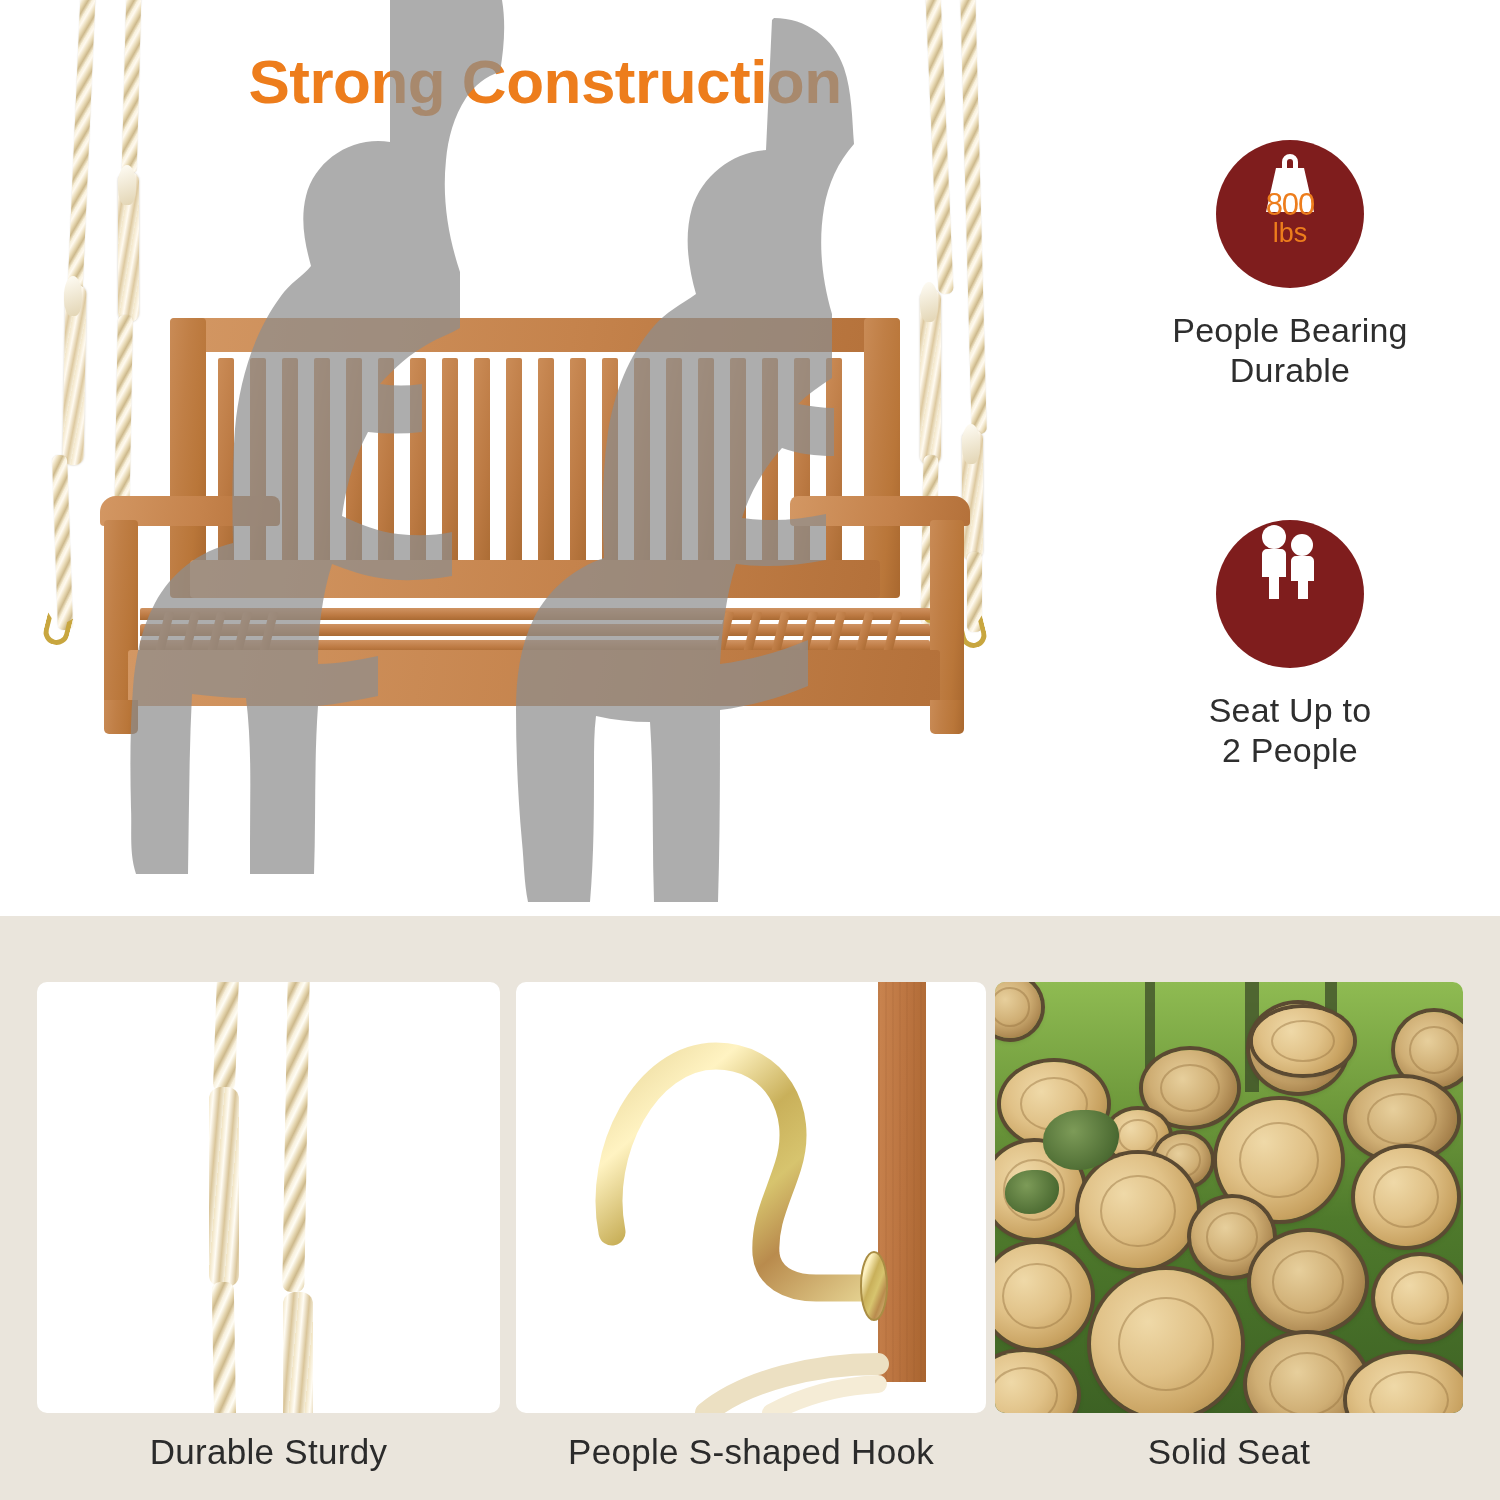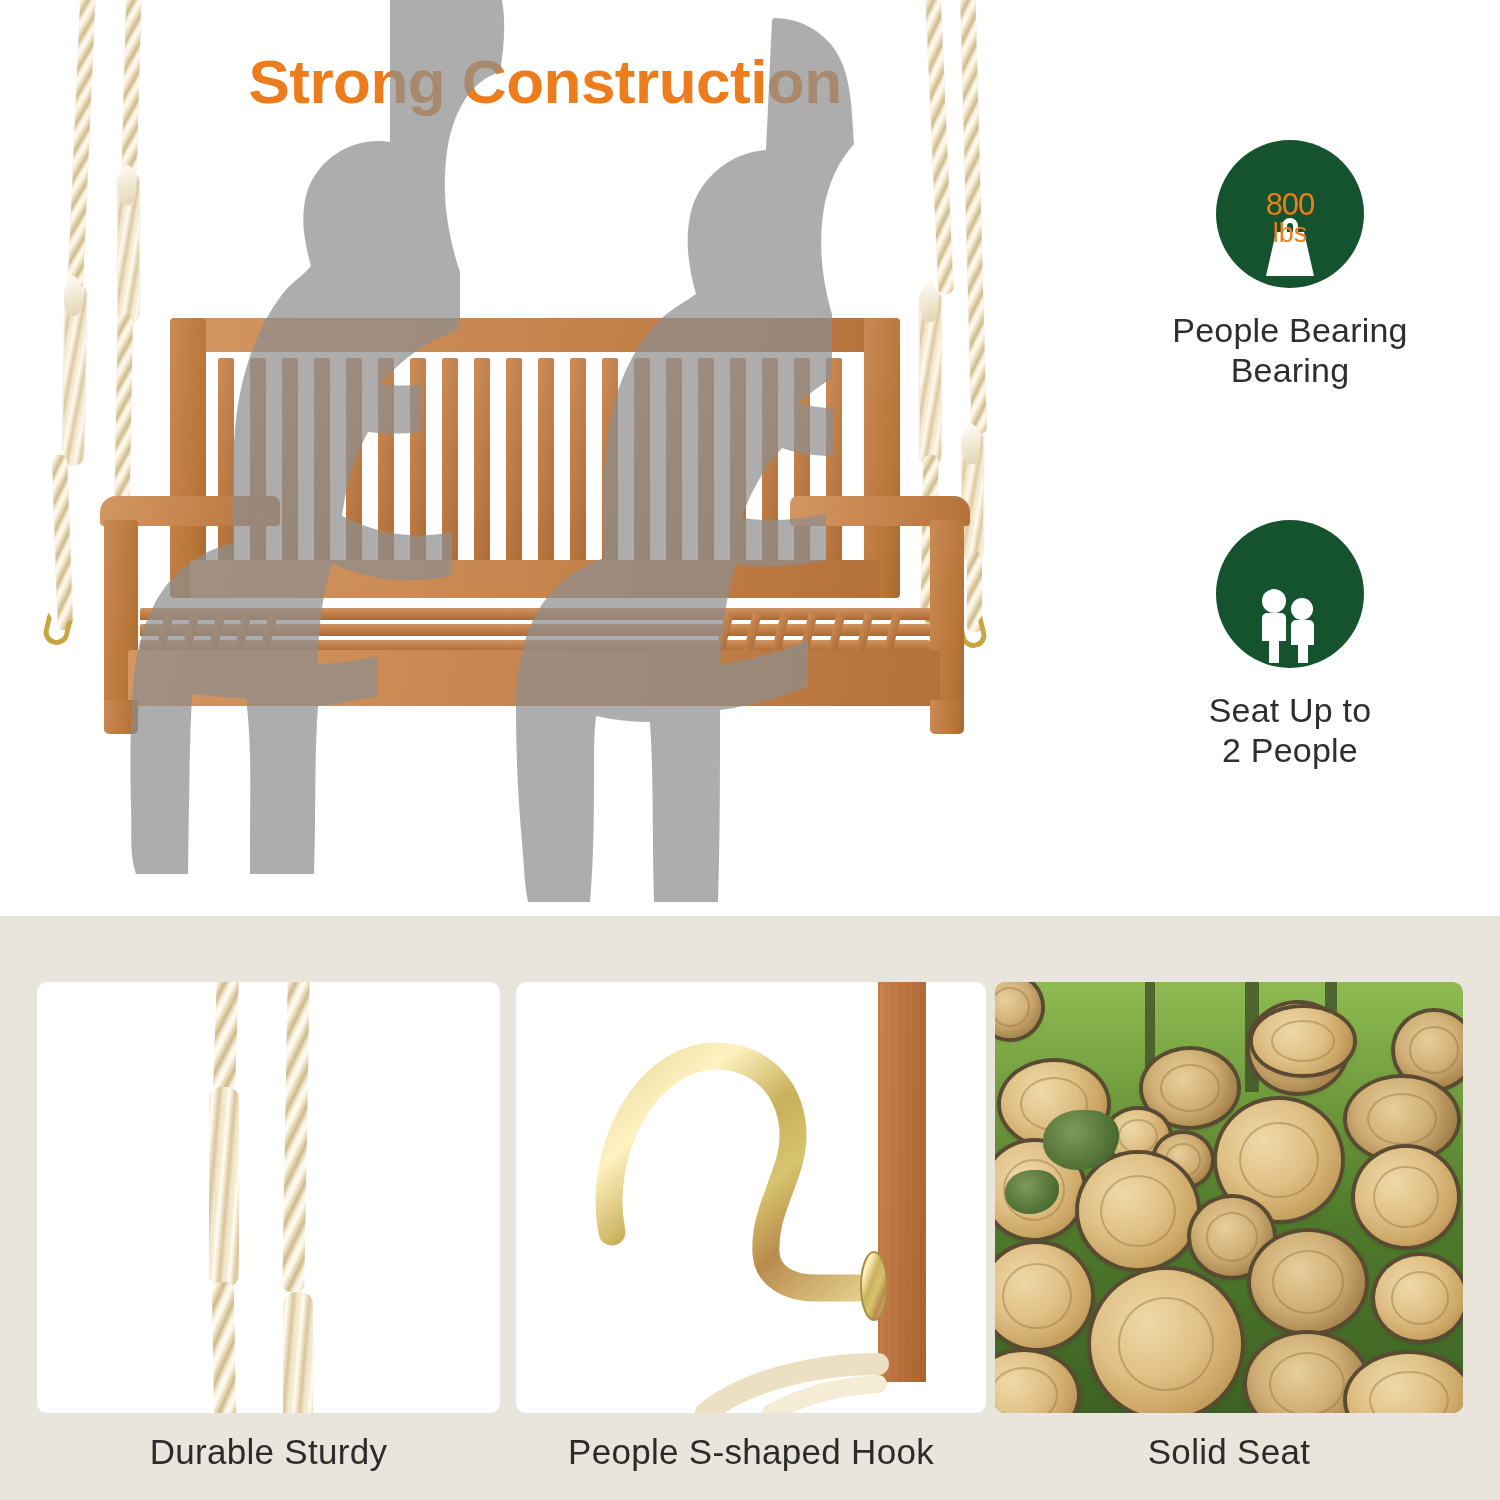--- a/index.html
+++ b/index.html
@@ -83,22 +83,22 @@
     border-radius:2px 2px 0 0;
   }
 
   
   .silhouette { position:absolute; fill:#8e8e8e; opacity:.72; }
 
   
   .feature { position:absolute; width:300px; text-align:center; left:1140px; }
   .feature-circle {
     width:148px; height:148px; border-radius:50%;
-    background:#14532d; margin:0 auto;
-    display:flex; align-items:flex-end; justify-content:center;
+    background:#7f1d1d; margin:0 auto;
+    display:flex; align-items:flex-start; justify-content:center;
     position:relative;
   }
   .feature-label {
     margin-top:22px;
     font-size:34px; line-height:1.18; color:#2e2e2e;
     font-family:"Liberation Sans", sans-serif;
     font-weight:300; letter-spacing:0.2px;
   }
   .bag-num {
     position:absolute; left:0; right:0;
@@ -297,21 +297,21 @@
     <div class="feature-circle">
       <svg width="84" height="84" viewBox="0 0 84 84">
         <path d="M34 22 a8 8 0 0 1 16 0 l0 6 l-5 0 l0 -6 a3 3 0 0 0 -6 0 l0 6 l-5 0 z" fill="#ffffff"></path>
         <path d="M28 28 l28 0 l10 44 l-48 0 z" fill="#ffffff"></path>
       </svg>
       <div class="bag-num n1">800</div>
       <div class="bag-num n2">lbs</div>
     </div>
     <div class="feature-label">
       <span>People Bearing</span><br>
-      <span>Bearing</span>
+      <span>Durable</span>
     </div>
   </div>
 
   <div class="feature" style="top:520px;">
     <div class="feature-circle">
       <svg width="90" height="84" viewBox="0 0 90 84">
 
         <circle cx="29" cy="17" r="12" fill="#ffffff"></circle>
         <path d="M17 34 a5 5 0 0 1 5 -5 l14 0 a5 5 0 0 1 5 5 l0 23 l-7 0 l0 22 l-10 0 l0 -22 l-7 0 z" fill="#ffffff"></path>
 

